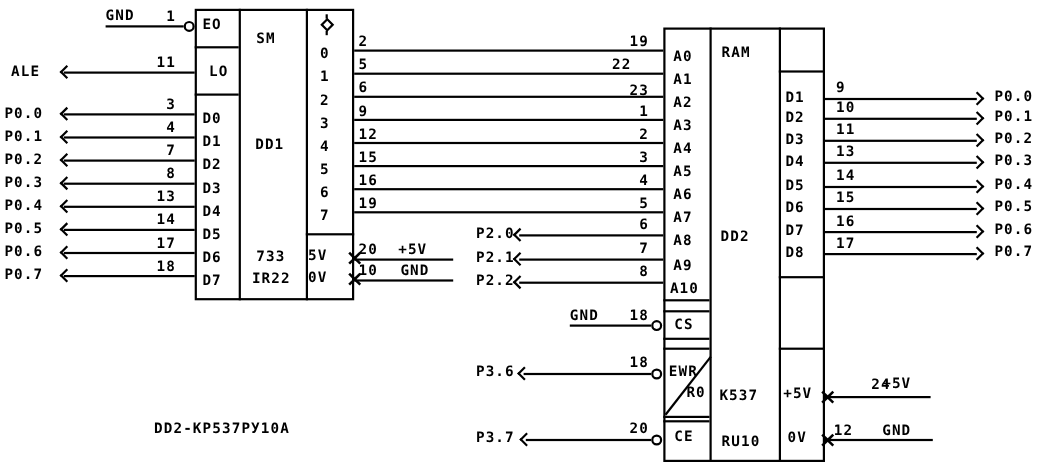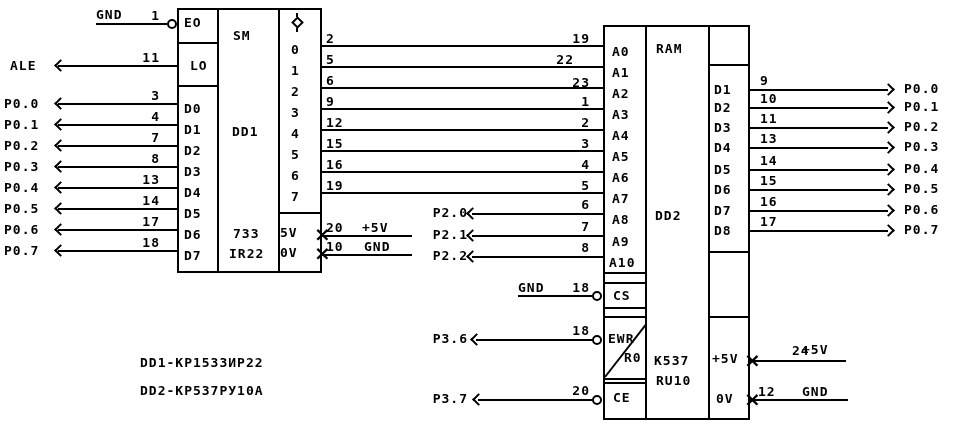--- a/index.html
+++ b/index.html
@@ -188,21 +188,21 @@
   <div class="h" style="left:603px;top:307px;width:42px"></div>
   <div class="h" style="left:603px;top:316px;width:42px"></div>
   <div class="h" style="left:603px;top:378px;width:42px"></div>
   <div class="h" style="left:603px;top:382px;width:42px"></div>
   <div class="h" style="left:708px;top:64px;width:42px"></div>
   <div class="h" style="left:708px;top:251px;width:42px"></div>
   <div class="h" style="left:708px;top:316px;width:42px"></div>
   <span class="t" style="left:656px;top:42px">RAM</span>
   <span class="t" style="left:655px;top:209px">DD2</span>
   <span class="t" style="left:654px;top:354px">K537</span>
-  <span class="t" style="left:656px;top:374px">RU10</span>
+  <span class="t" style="left:656px;top:395px">RU10</span>
 
   <span class="t" style="left:518px;top:281px">GND</span>
   <span class="t tr" style="left:556px;top:281px;width:34px">18</span>
   <div class="h" style="left:518px;top:295px;width:74px"></div>
   <div class="bub" style="left:592px;top:291px"></div>
   <span class="t" style="left:613px;top:289px">CS</span>
 
   <span class="t tr" style="left:420px;top:332px;width:48px">P3.6</span>
   <div class="al" style="left:472px;top:335px"></div>
   <div class="h" style="left:476px;top:339px;width:116px"></div>
@@ -271,16 +271,15 @@
   <span class="t" style="left:716px;top:392px">0V</span>
   <span class="x" style="left:744px;top:350px">×</span>
   <span class="x" style="left:744px;top:389px">×</span>
   <span class="t" style="left:792px;top:344px">24</span>
   <span class="t" style="left:758px;top:385px">12</span>
   <div class="h" style="left:750px;top:360px;width:96px"></div>
   <div class="h" style="left:750px;top:399px;width:98px"></div>
   <span class="t" style="left:802px;top:343px">+5V</span>
   <span class="t" style="left:802px;top:385px">GND</span>
 
-  <span class="t" style="left:140px;top:356px">DD1-КР1533ИР22</span>
   <span class="t" style="left:140px;top:384px">DD2-КР537РУ10А</span>
 
 </div>
 
 </body></html>

